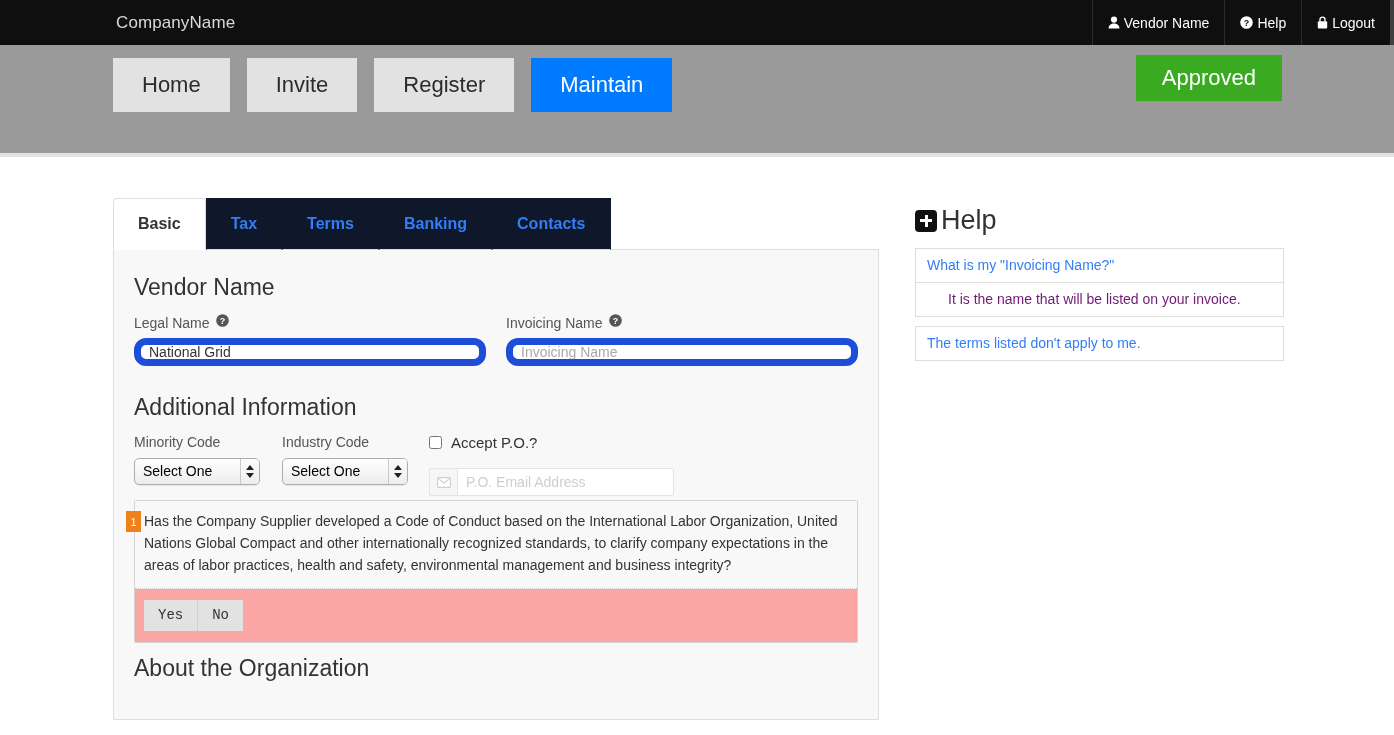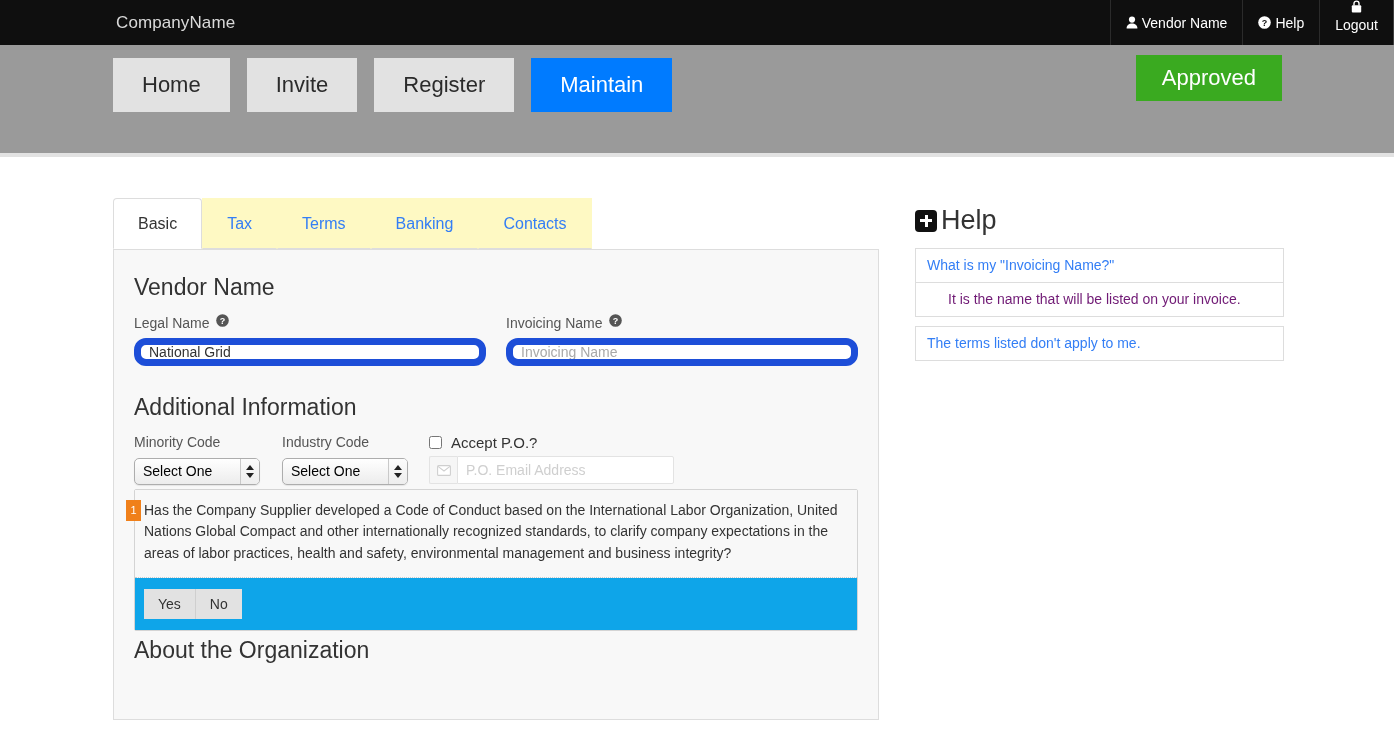--- a/index.html
+++ b/index.html
@@ -38,21 +38,21 @@
     display: flex;
     align-items: center;
     gap: 4px;
     color: #ffffff;
     font-size: 14px;
     padding: 0 15px;
     border-left: 1px solid #2b2b2b;
     cursor: pointer;
     white-space: nowrap;
   }
-  .nav-right-item:last-child { border-right: 1px solid #404040; flex-direction: column; }
+  .nav-right-item:last-child { border-right: 4px solid #404040; }
   .nav-ico { display: inline-block; line-height: 1; font-size: 13px; }
   .nav-ico svg { display: block; }
 
   
   .subhead {
     height: 112px;
     background: #9a9a9a;
     border-bottom: 4px solid #e2e2e2;
     position: relative;
   }
@@ -94,32 +94,33 @@
     display: flex;
     padding-left: 113px;
     padding-right: 110px;
     gap: 36px;
   }
 
   
   .tabcol { width: 766px; flex: none; }
   .tabs {
     display: flex;
-    align-items: flex-start;
+    align-items: center;
     height: 52px;
     border-bottom: 1px solid #dddddd;
     background: transparent;
+    font-weight: bold;
   }
   .tab {
     font-size: 16px;
     padding: 15px 24px;
     cursor: pointer;
     color: #337ef5;
     line-height: 1.2;
-    background: #fef9c3;
+    background: #0f172a;
     border: 1px solid transparent;
     border-bottom: 1px solid #dddddd;
     margin-bottom: -1px;
     text-decoration: none;
   }
   .tab.active {
     background: #ffffff;
     color: #333333;
     border: 1px solid #dddddd;
     border-bottom-color: #ffffff;
@@ -209,21 +210,21 @@
   }
   .selarrow i {
     width: 0; height: 0;
     border-left: 4px solid transparent;
     border-right: 4px solid transparent;
     display: block;
   }
   .selarrow i.up { border-bottom: 5px solid #222222; }
   .selarrow i.dn { border-top: 5px solid #222222; }
 
-  .cbrow { display: flex; align-items: center; gap: 9px; margin-bottom: 4px; height: 19px; }
+  .cbrow { display: flex; align-items: center; gap: 9px; margin-bottom: 16px; height: 19px; }
   .cbrow input { margin: 0; }
   .cbrow label { font-size: 15px; color: #333333; }
 
   .inputgroup { display: flex; width: 245px; }
   .iga {
     width: 28px;
     border: 1px solid #e3e3e3;
     border-right: 0;
     border-radius: 2px 0 0 2px;
     background: #f6f6f6;
@@ -262,21 +263,21 @@
     display: flex; align-items: center; justify-content: center;
   }
   .qhead {
     background: #f8f8f8;
     padding: 10px 14px 12px 9px;
     font-size: 14px;
     line-height: 1.55;
     color: #333333;
     border-bottom: 1px dotted #cccccc;
   }
-  .qbody { padding: 11px 9px; background: #0ea5e9; }
+  .qbody { padding: 11px 9px; background: #fca5a5; font-family: Liberation Mono, monospace; }
   .btngroup { display: inline-flex; }
   .btngroup button {
     font-family: inherit;
     font-size: 14px;
     color: #333333;
     background: #e2e2e2;
     border: 0;
     border-right: 1px solid #cfcfcf;
     padding: 6px 14px;
     cursor: pointer;
@@ -469,21 +470,21 @@
         <div class="qbadge">1</div>
         <div class="qhead">Has the Company Supplier developed a Code of Conduct based on the International Labor Organization, United Nations Global Compact and other internationally recognized standards, to clarify company expectations in the areas of labor practices, health and safety, environmental management and business integrity?</div>
         <div class="qbody">
           <div class="btngroup">
             <button>Yes</button>
             <button>No</button>
           </div>
         </div>
       </div>
 
-      <h3 class="section" style="margin-top:6px">About the Organization</h3>
+      <h3 class="section" style="margin-top:12px">About the Organization</h3>
 
     </div>
   </div>
 
   <div class="helpcol">
     <div class="help-h">
       <span class="plusbox"></span>
       <span>Help</span>
     </div>
 

